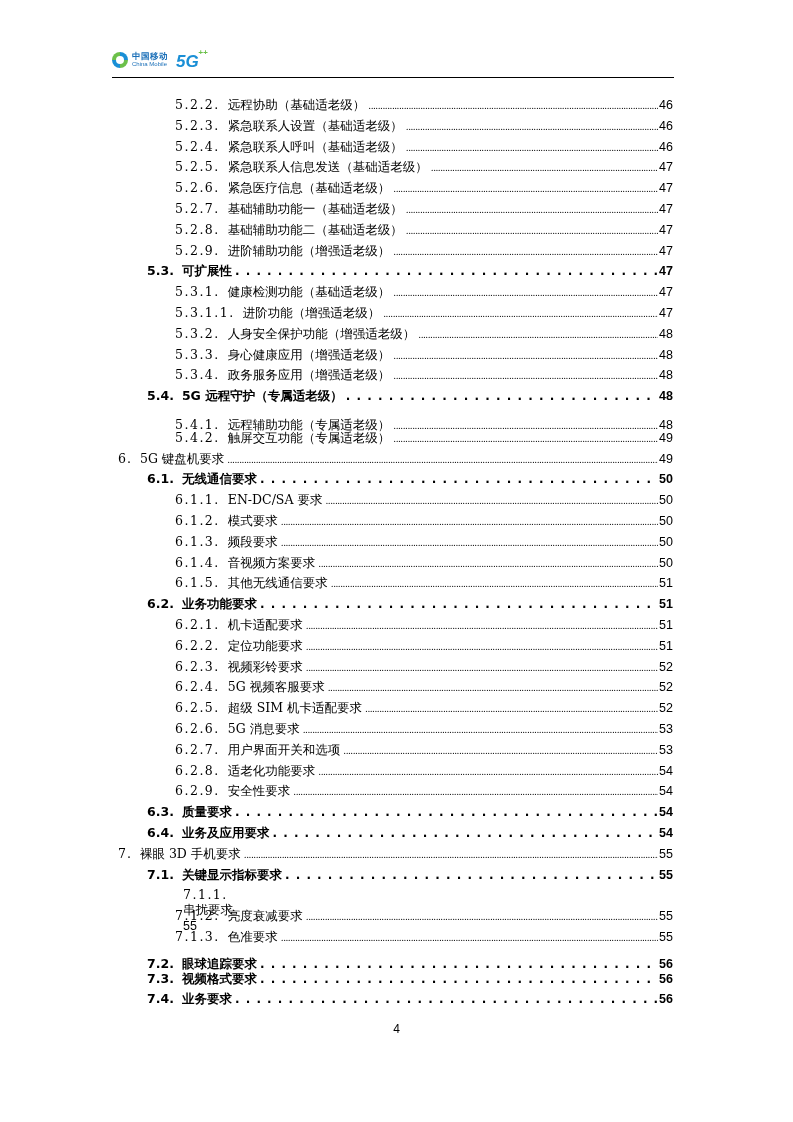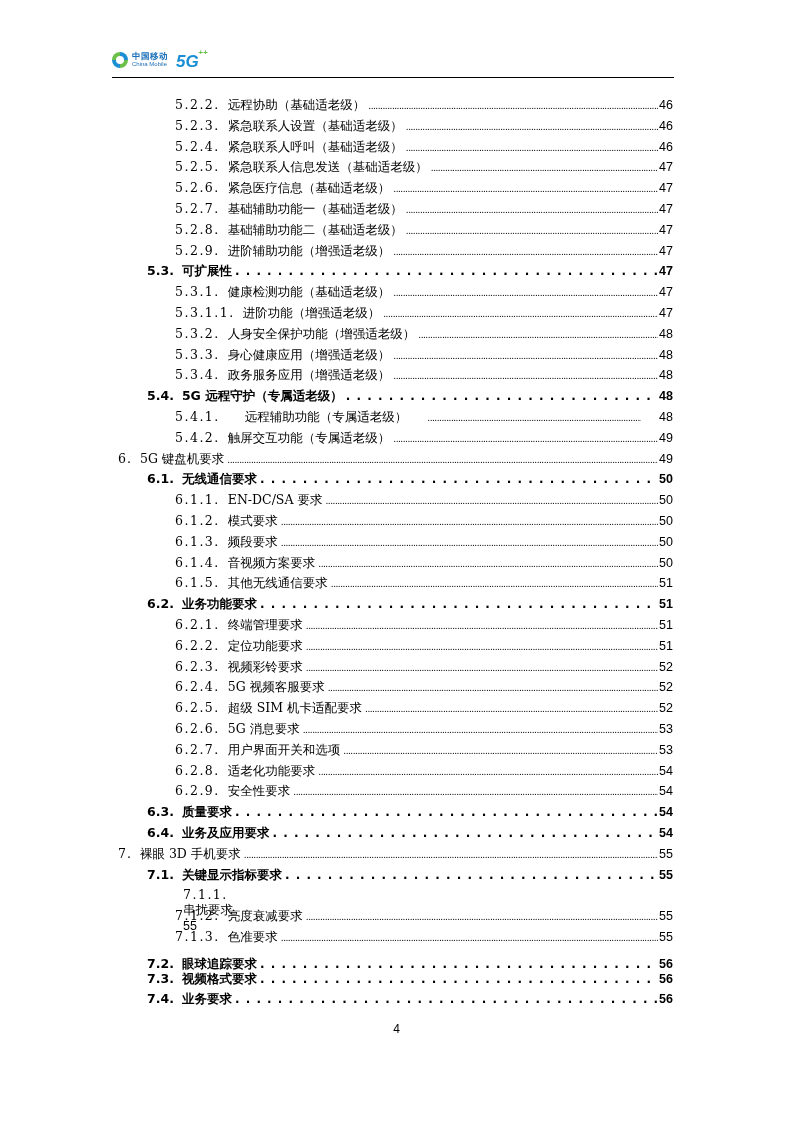--- a/index.html
+++ b/index.html
@@ -135,21 +135,21 @@
       <span class="title">政务服务应用（增强适老级）</span>
       <span class="leader"></span>
       <span class="page">48</span>
     </div>
     <div class="toc-row lvl2" style="top: 291.2px;">
       <span class="num">5.4.</span>
       <span class="title">5G 远程守护（专属适老级）</span>
       <span class="leader"></span>
       <span class="page">48</span>
     </div>
-    <div class="toc-row lvl3" style="top: 312px; gap: 17px;">
+    <div class="toc-row lvl3" style="top: 320px;">
       <span class="num">5.4.1.</span>
       <span class="title">远程辅助功能（专属适老级）</span>
       <span class="leader"></span>
       <span class="page">48</span>
     </div>
     <div class="toc-row lvl3" style="top: 332.8px;">
       <span class="num">5.4.2.</span>
       <span class="title">触屏交互功能（专属适老级）</span>
       <span class="leader"></span>
       <span class="page">49</span>
@@ -197,21 +197,21 @@
       <span class="page">51</span>
     </div>
     <div class="toc-row lvl2" style="top: 499.2px;">
       <span class="num">6.2.</span>
       <span class="title">业务功能要求</span>
       <span class="leader"></span>
       <span class="page">51</span>
     </div>
     <div class="toc-row lvl3" style="top: 520px;">
       <span class="num">6.2.1.</span>
-      <span class="title">终端管理要求</span>
+      <span class="title">机卡适配要求</span>
       <span class="leader"></span>
       <span class="page">51</span>
     </div>
     <div class="toc-row lvl3" style="top: 540.8px;">
       <span class="num">6.2.2.</span>
       <span class="title">定位功能要求</span>
       <span class="leader"></span>
       <span class="page">51</span>
     </div>
     <div class="toc-row lvl3" style="top: 561.6px;">

